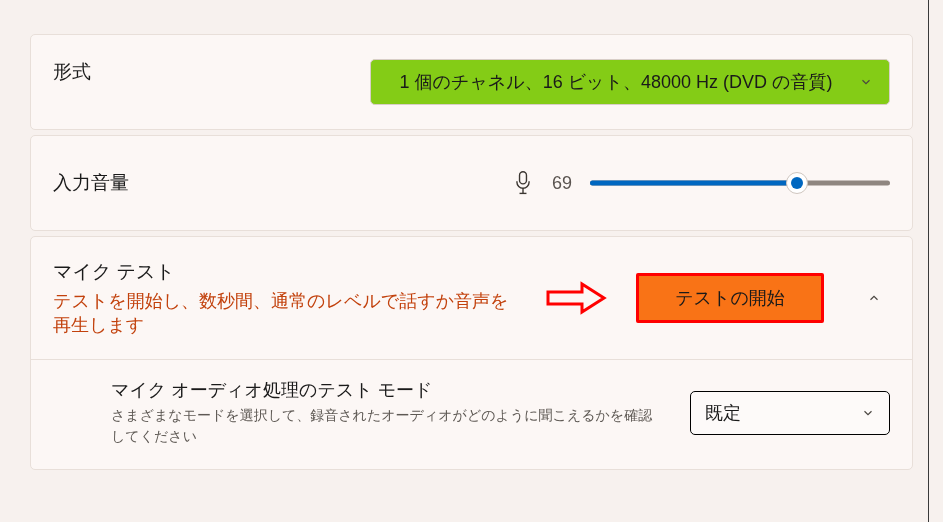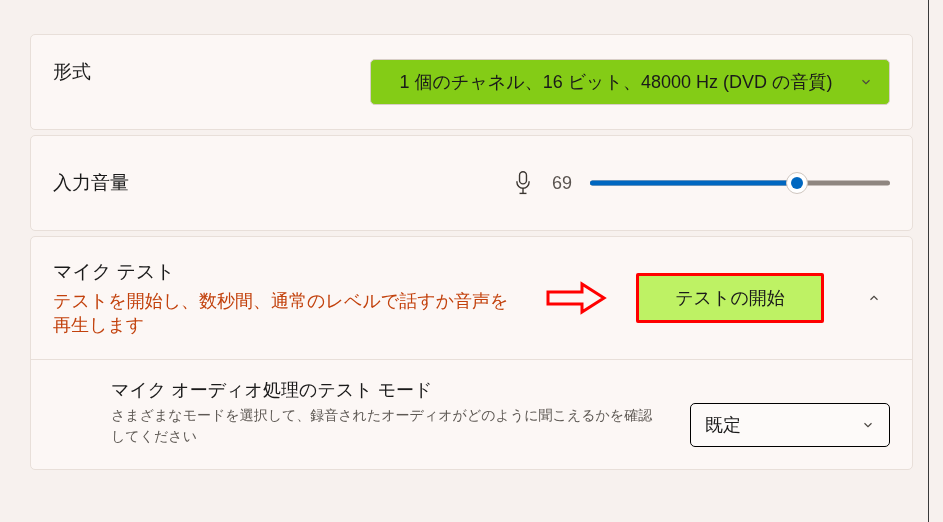--- a/index.html
+++ b/index.html
@@ -161,21 +161,21 @@
       color: #c2410c;
     }
     .arrow-annotation {
       width: 62px;
       height: 36px;
       flex: 0 0 auto;
       margin-right: 4px;
     }
     .test-button {
       border: 3px solid #ff0000;
-      background: #bef264;
+      background: #f97316;
       border-radius: 2px;
       padding: 10px 18px;
       font-size: 18px;
       color: #1a1a1a;
       cursor: pointer;
       min-width: 188px;
       text-align: center;
     }
     .expand-toggle {
       width: 32px;
@@ -186,21 +186,21 @@
       cursor: pointer;
       margin-left: 10px;
     }
     .divider {
       height: 1px;
       background: #e8dfd9;
       margin: 0;
     }
     .mic-test-sub {
       display: flex;
-      align-items: flex-end;
+      align-items: center;
       padding: 18px 22px 22px 22px;
       gap: 20px;
     }
     .mic-test-sub-left {
       flex: 1;
       padding-left: 58px;
       padding-right: 12px;
     }
     .sub-title {
       font-size: 18px;

